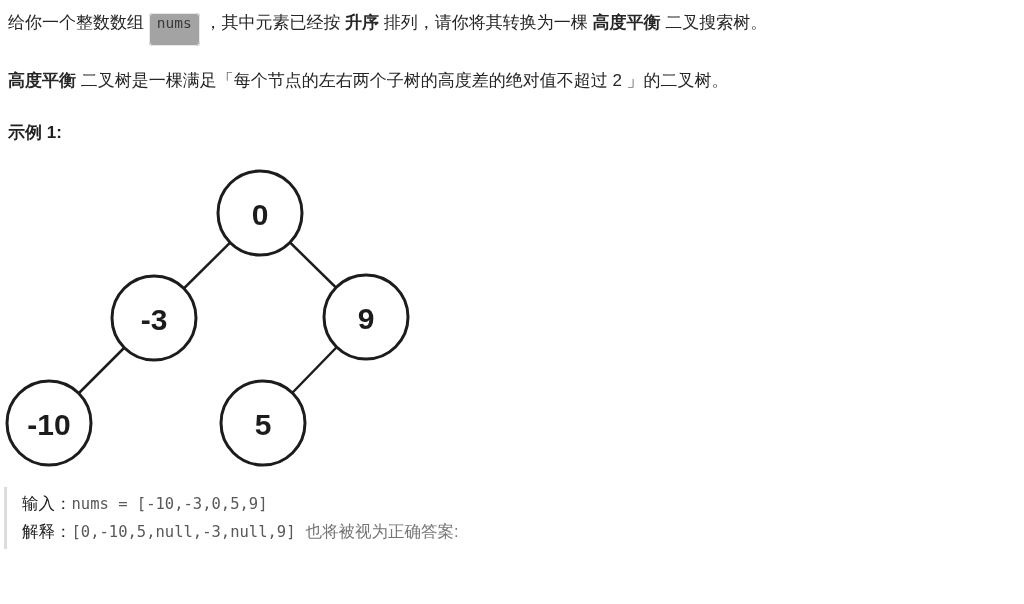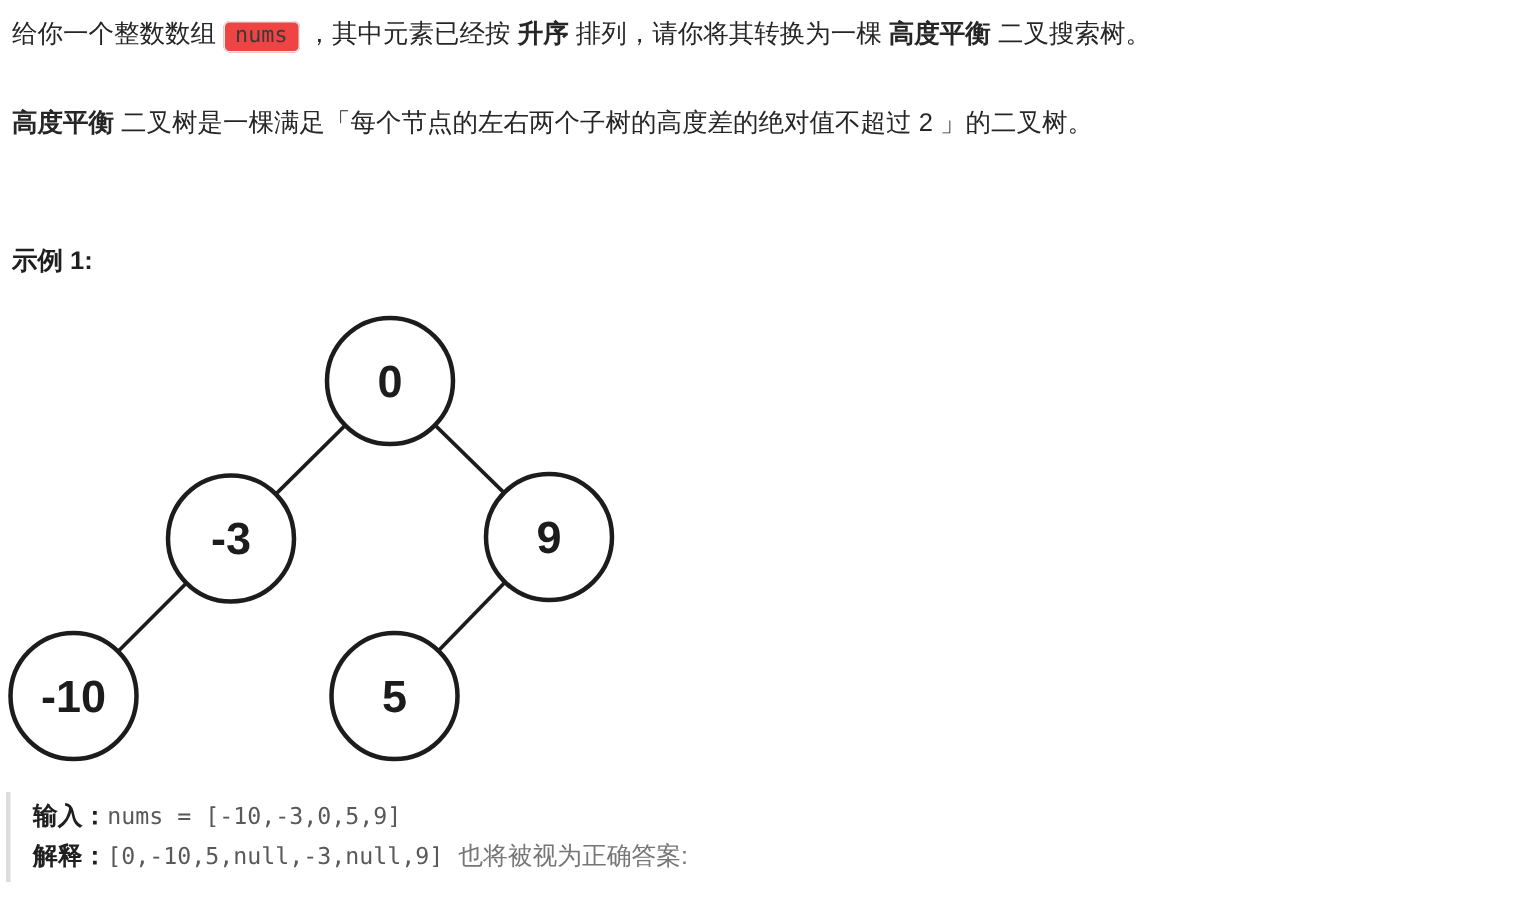--- a/index.html
+++ b/index.html
@@ -22,48 +22,48 @@
     font-size: 17px;
     line-height: 25px;
     color: #262626;
   }
   p.desc strong { font-weight: 700; }
   p.desc.p2 { margin-top: 32px; }
   code.chip {
     font-family: "DejaVu Sans Mono", monospace;
     font-size: 14.5px;
     color: #3a3a3a;
-    background: #ef4444;
+    background: #a3a3a3;
     border: 1px solid #e8e8e8;
     border-radius: 4px;
-    padding: 1px 7px 2px 7px;
+    padding: 1px 7px 14px 7px;
   }
   .example-heading {
-    margin: 67px 0 0 0;
+    margin: 27px 0 0 0;
     font-size: 17px;
     line-height: 25px;
     font-weight: 700;
     color: #1f1f1f;
   }
   #tree-svg {
     display: block;
     margin: 16px 0 0 -8px;
   }
   .example-block {
     margin: 14px 0 0 -4px;
     border-left: 3px solid #dcdcdc;
     padding: 3px 0 3px 15px;
   }
   .example-block .line {
     font-size: 15.5px;
     line-height: 27px;
     white-space: nowrap;
   }
   .example-block .label {
-    font-weight: 700;
+    font-weight: 400;
     font-size: 16.5px;
     color: #1f1f1f;
     font-family: "Liberation Sans", sans-serif;
   }
   .example-block .mono {
     font-family: "DejaVu Sans Mono", monospace;
     color: #595959;
     font-size: 15.5px;
     text-align: center;
   }

